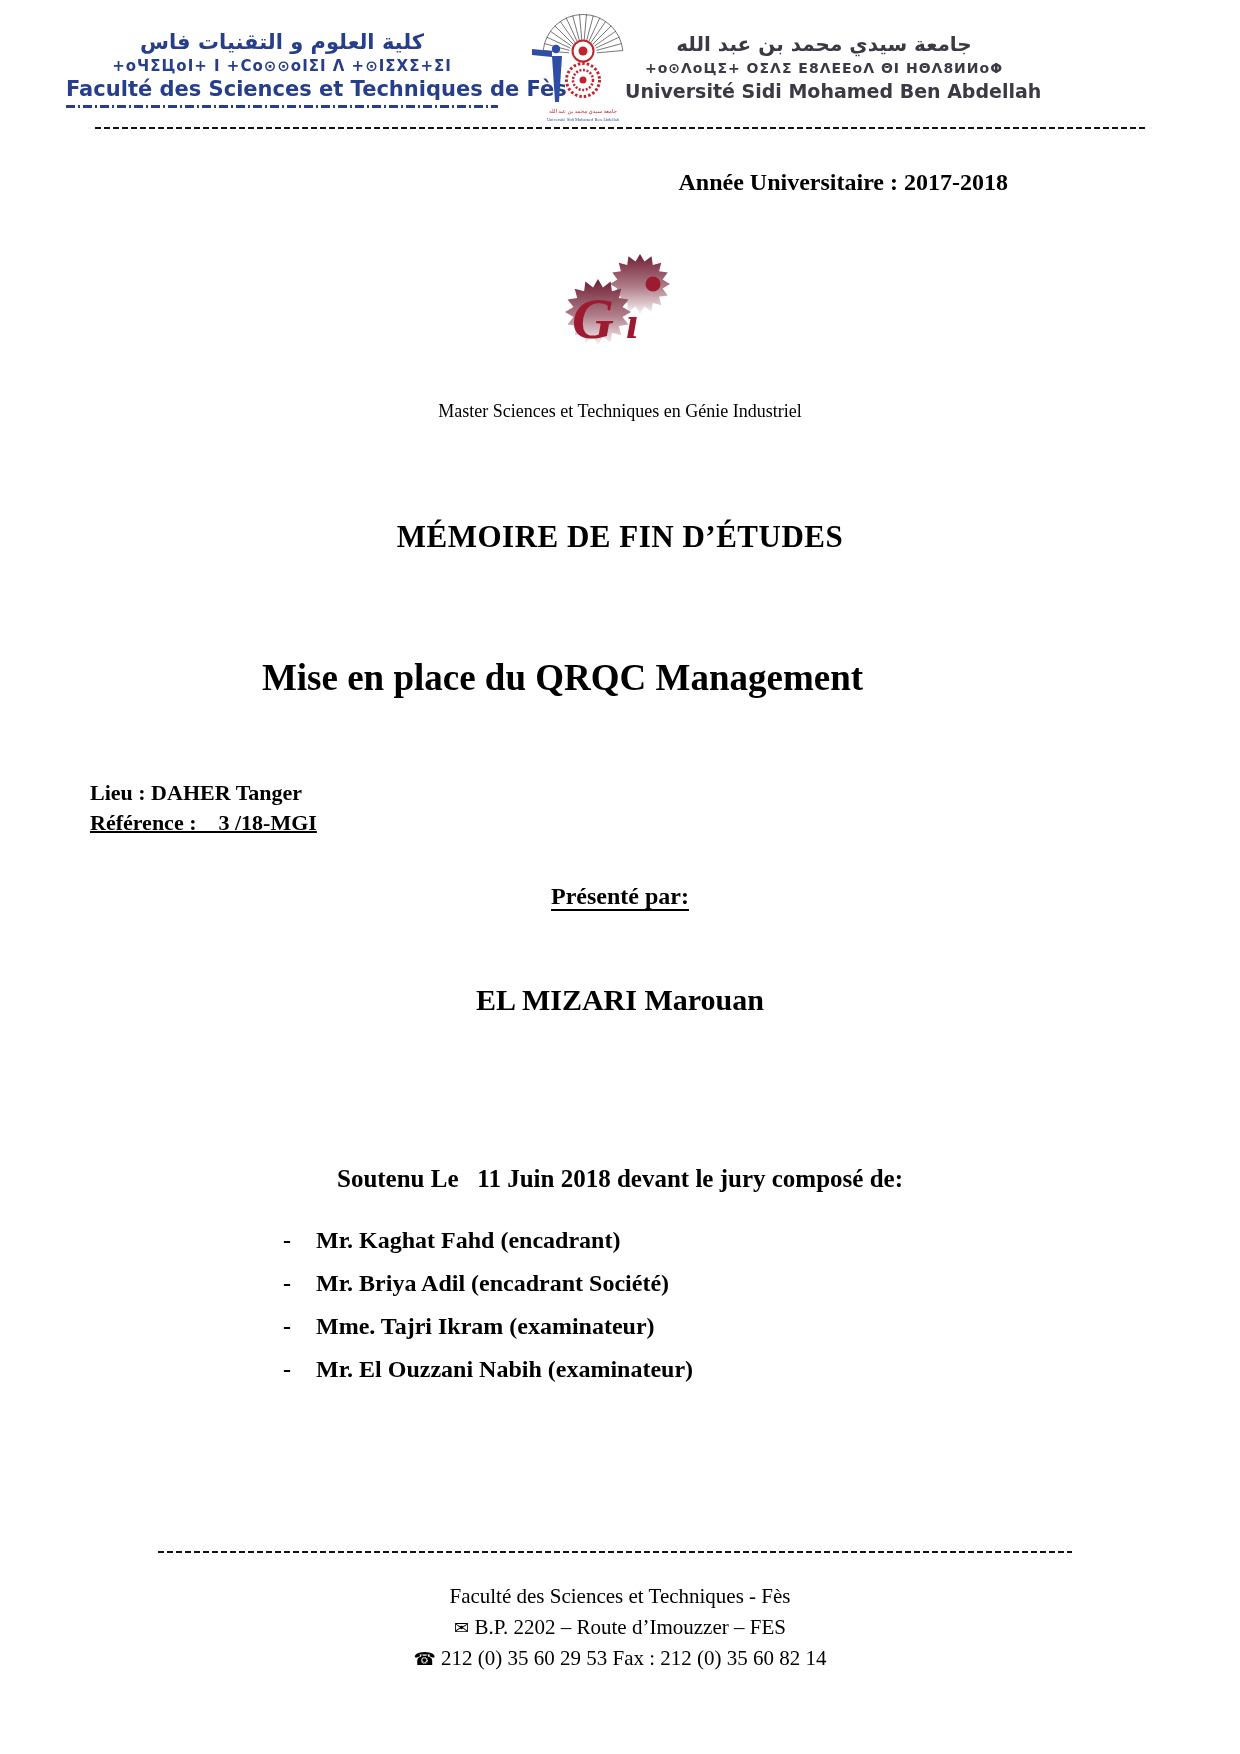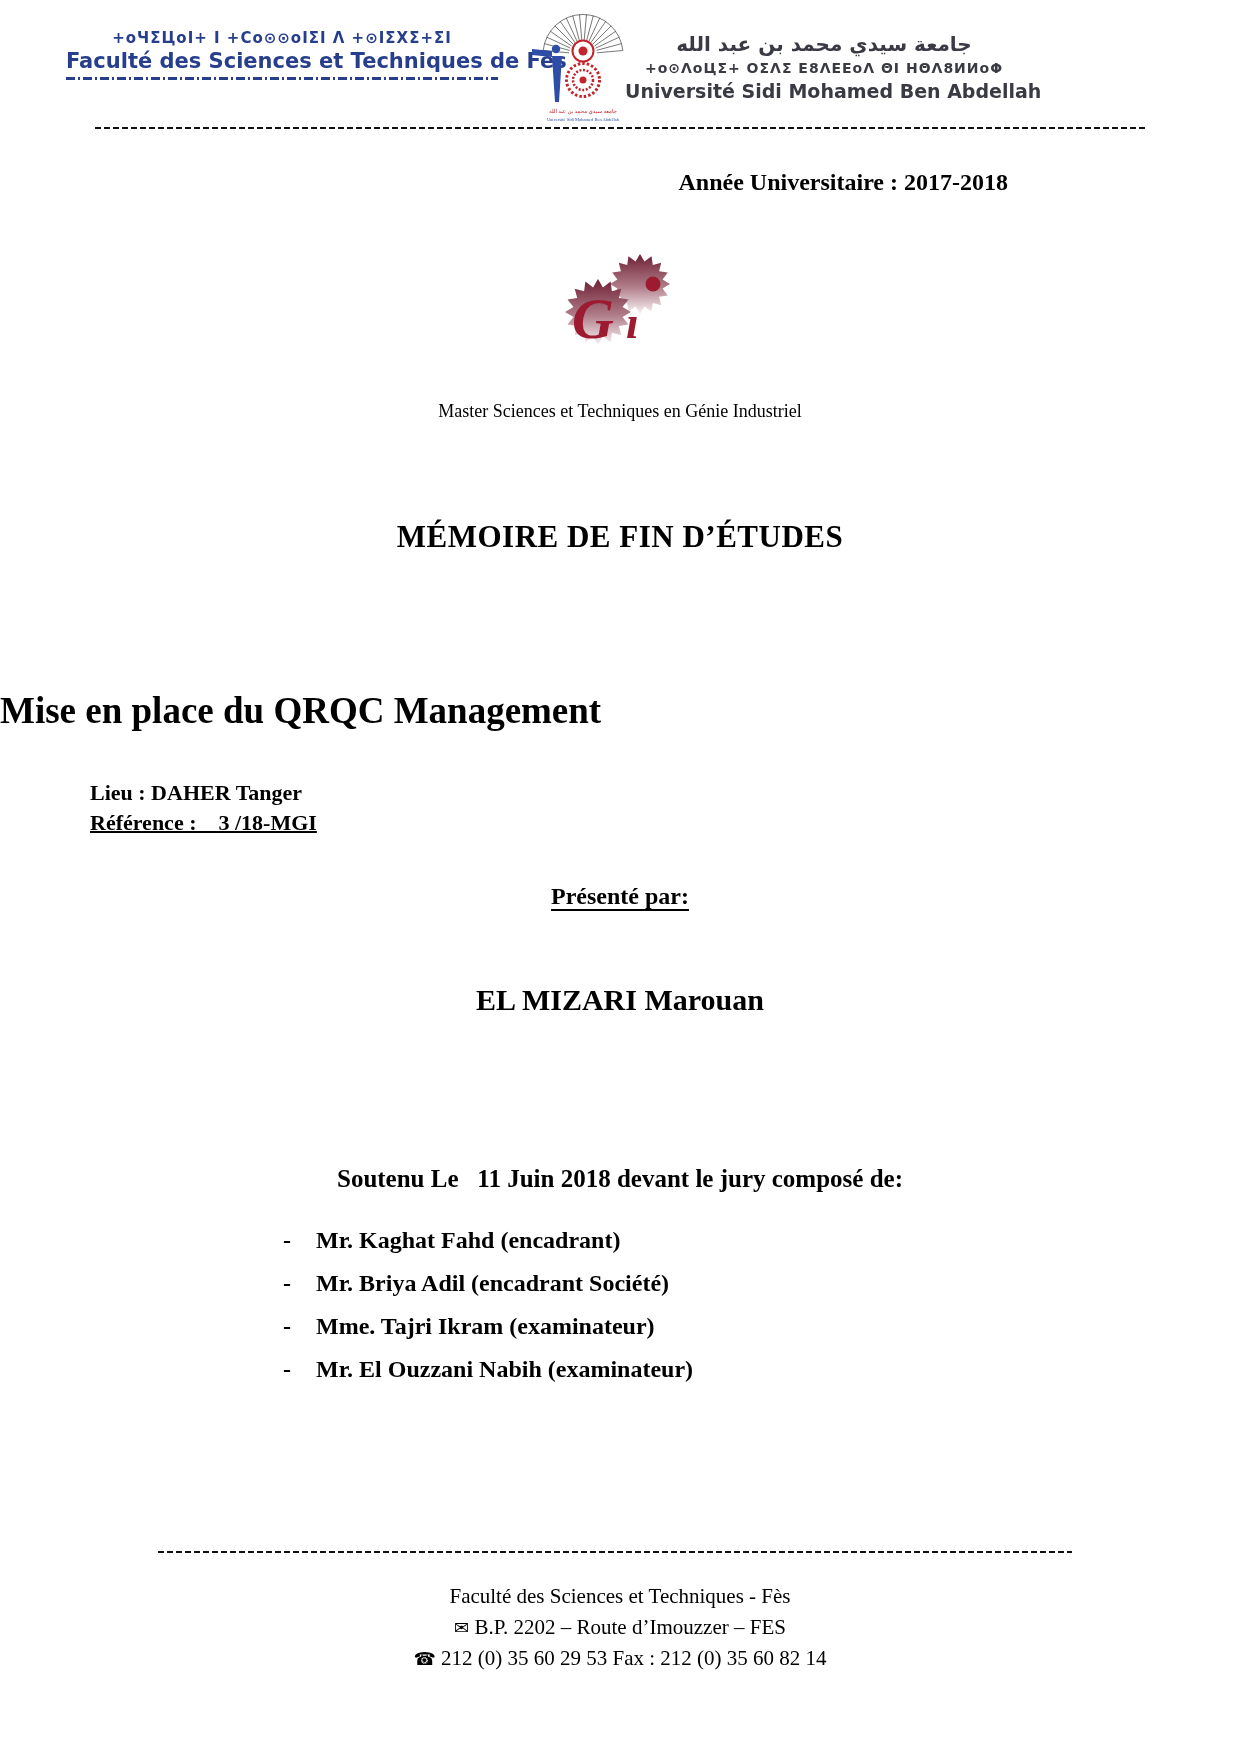--- a/index.html
+++ b/index.html
@@ -26,21 +26,21 @@
   .toprule{top:127px;left:95px;width:1052px;height:2px;
      background:repeating-linear-gradient(90deg,#111 0 6px,transparent 6px 9px);}
   
   .year{top:169px;right:232px;font-size:24px;font-weight:bold;}
   .gi{left:560px;top:248px;width:114px;height:104px;}
   .gi text{font-style:italic;font-weight:bold;font-family:"Liberation Serif",serif;fill:var(--gi_red);}
   .center{left:0;width:1240px;text-align:center;}
   .program{top:401px;font-size:18px;font-weight:normal;}
   .mem1{top:519px;font-size:31px;font-weight:bold;letter-spacing:0.5px;}
   .mem2{top:574px;font-size:29px;}
-  .thesis{top:689px;left:0;width:1085px;font-size:37px;font-weight:bold;}
+  .thesis{top:656px;left:0;width:1085px;text-align:center;font-size:37px;font-weight:bold;padding-left:20px;}
   .lieu{left:90px;top:778px;font-size:22px;font-weight:bold;line-height:30px;}
   .ref{text-decoration:underline;text-decoration-thickness:2px;white-space:pre;}
   .lieu div{white-space:pre;}
   .presente{top:883px;font-size:24px;font-weight:bold;}
   .presente span{text-decoration:underline;text-decoration-thickness:2px;text-underline-offset:5px;}
   .author{top:947px;font-size:30px;font-weight:bold;margin-top:36px;}
   .soutenu{top:1165px;font-size:25px;font-weight:bold;white-space:pre;}
   .jury{left:283px;top:1226px;list-style:none;margin:0;padding:0;font-size:24px;font-weight:bold;}
   .jury li{display:flex;margin-bottom:15px;line-height:28px;}
   .jury .bullet{width:33px;font-weight:bold;}
@@ -49,20 +49,21 @@
      background:repeating-linear-gradient(90deg,#111 0 6px,transparent 6px 9px);}
   .footer{top:1581px;font-size:21px;line-height:31px;}
   .footer .icon{font-family:"DejaVu Sans",sans-serif;font-size:18px;}
 </style>
 </head>
 <body>
 
 <div class="page">
 
   <div class="abs hdr-left sans">
+    <div class="ar">كلية العلوم و التقنيات فاس</div>
     <div class="tif">+oЧΣЦoI+ I +Co⊙⊙oIΣI Λ +⊙IΣΧΣ+ΣI</div>
     <div class="lat">Faculté des Sciences et Techniques de Fès</div>
     <div class="dashdot"></div>
   </div>
 
   <svg class="abs seal" viewBox="0 0 116 124">
     <g id="fan">
         <line x1="43.1" y1="48.8" x2="17.2" y2="46.5" class="ln"></line>
         <line x1="43.5" y1="46.4" x2="18.4" y2="39.6" class="ln"></line>
         <line x1="44.3" y1="44.1" x2="20.7" y2="33.1" class="ln"></line>

